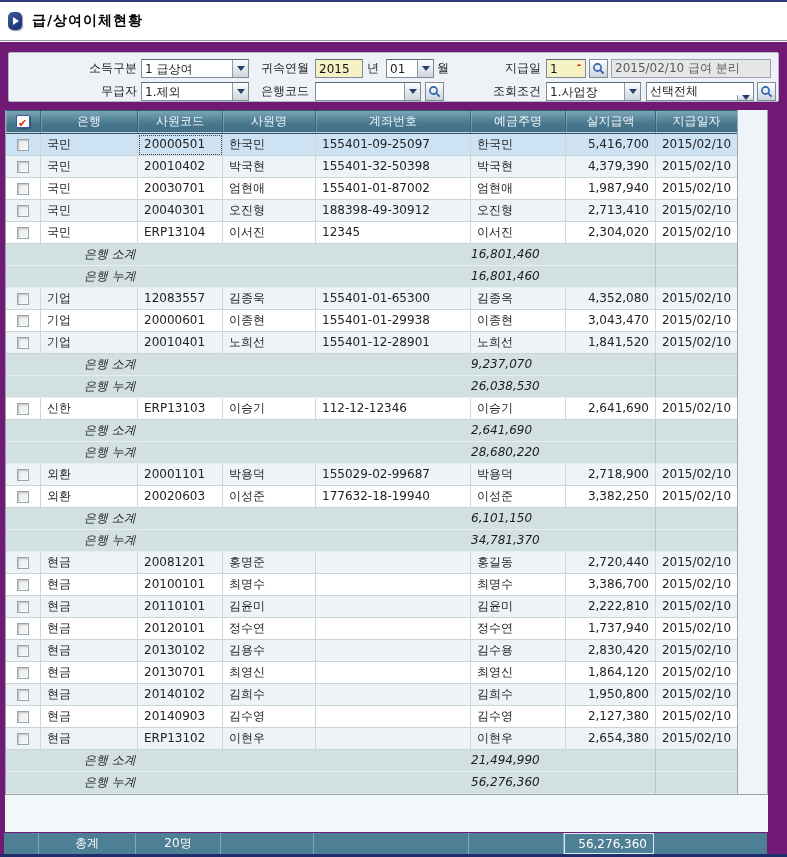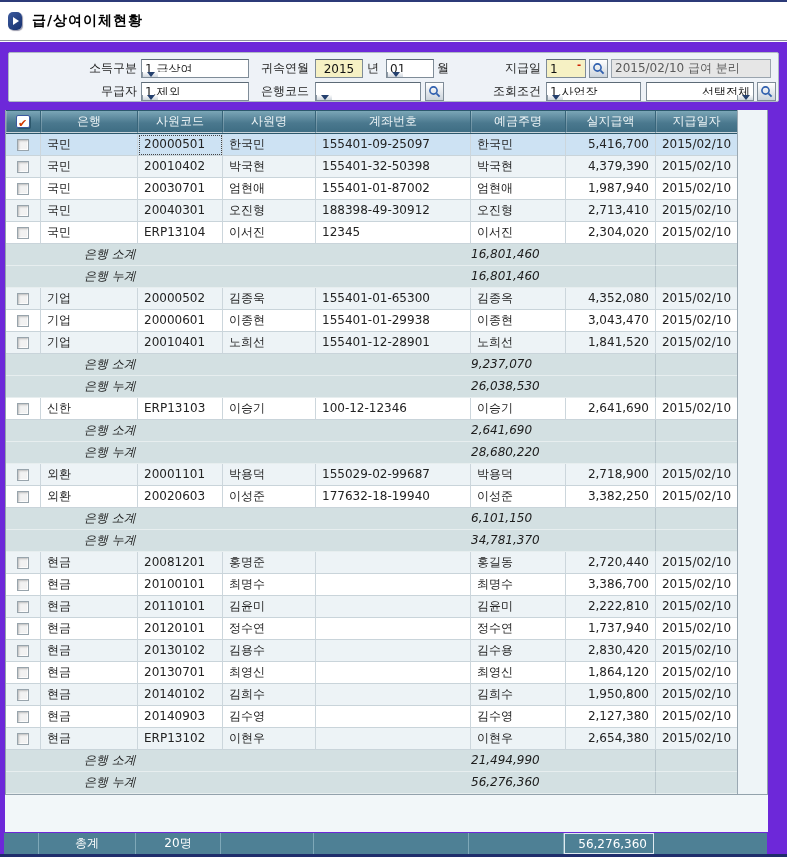--- a/index.html
+++ b/index.html
@@ -1,32 +1,32 @@
 <!DOCTYPE html>
 <html><head>
 <meta charset="utf-8">
 <style>
   * { margin:0; padding:0; box-sizing:border-box; }
   body { width:787px; height:857px; background:#ffffff; font-family:"DejaVu Sans","Liberation Sans",sans-serif; font-size:12px; color:#222; position:relative; overflow:hidden; }
-  .window { width:787px; height:857px; border-top:2px solid #2c3a78; border-bottom:3px solid #1f2d6b; position:relative; background:#6d28d9; }
+  .window { width:787px; height:857px; border-top:2px solid #2c3a78; border-bottom:3px solid #1f2d6b; position:relative; background:#701a75; }
 
   
   .titlebar { height:38px; display:flex; align-items:center; padding-left:8px; background:#fff; }
   .title-icon { width:14px; height:18px; background:linear-gradient(135deg,#3c5a9e,#16306e); border-radius:5px; position:relative; margin-right:10px; box-shadow:1px 1px 1px #99a; }
   .title-icon::after { content:""; position:absolute; left:5px; top:5px; border-left:6px solid #fff; border-top:4px solid transparent; border-bottom:4px solid transparent; }
   .page-title { font-size:14px; font-weight:bold; color:#000; letter-spacing:1px; }
   .sep { height:0; border-top:1px solid #8e949c; border-bottom:1px solid #fdfdfd; margin:0 0 0 0; }
 
   
   .filter-panel { position:absolute; left:8px; top:50px; width:771px; height:50px; background:#eef2f7; border:1px solid #aeb9c4; border-radius:2px; }
   .fl { position:absolute; height:19px; line-height:19px; color:#1b1b1b; text-align:right; }
   .fi { position:absolute; height:19px; border:1px solid #7f8c98; border-top-color:#5c6a76; background:#fff; font-size:12px; line-height:17px; padding:0 3px; font-family:inherit; color:#111; }
   .yellow { background:#f6f1c4; }
   .readonly { background:#e6e6e6; color:#5a5a5a; border-color:#9aa4ae; }
-  .combo { position:absolute; height:19px; border:1px solid #7f8c98; border-top-color:#5c6a76; background:#fff; display:flex;flex-direction:column; }
+  .combo { position:absolute; height:19px; border:1px solid #7f8c98; border-top-color:#5c6a76; background:#fff; display:flex; }
   .combo .ct { flex:1; padding:1px 3px; line-height:16px; overflow:hidden; white-space:nowrap; }
   .combo .cb { width:16px; background:linear-gradient(#fdfdfd,#cfd6de); border-left:1px solid #8f9aa6; display:flex; align-items:center; justify-content:center; }
   .arrow-down { width:0; height:0; border-left:4px solid transparent; border-right:4px solid transparent; border-top:5px solid #24406e; }
   .sbtn { position:absolute; width:19px; height:19px; background:linear-gradient(#ffffff,#ccd4dc); border:1px solid #7f8c98; display:flex; align-items:center; justify-content:center; }
   .req { color:#cc2200; font-weight:bold; margin-left:4px; font-size:10px; }
 
   
   .grid-wrap { position:absolute; left:5px; top:108px; width:763px; background:#eef4f7; border:1px solid #93a2ac; border-top:none; }
   .ghead { display:flex; height:24px; background:linear-gradient(#7ba6b7 0%, #4a788e 55%, #3d6c82 100%); border-top:1px solid #2c586c; border-bottom:1px solid #2c586c; color:#f0f6f8; }
   .ghead .cell { border-right:1px solid #38657a; box-shadow:inset 1px 0 0 rgba(255,255,255,0.22); display:flex; align-items:center; justify-content:center; height:100%; }
@@ -72,21 +72,21 @@
   <div class="filter-panel">
 
     <span class="fl" style="left:10px; top:6px; width:118px;">소득구분</span>
     <div class="combo yellow" style="left:132px; top:6px; width:108px;">
       <span class="ct">1 급상여</span>
       <span class="cb">
           <span class="arrow-down"></span>
         </span>
     </div>
     <span class="fl" style="left:180px; top:6px; width:120px;">귀속연월</span>
-    <input class="fi yellow" style="left: 306px; top: 6px; width: 48px; text-align: center;" value="2015">
+    <input class="fi yellow" style="left: 306px; top: 6px; width: 48px; text-align: left;" value="2015">
     <span class="fl" style="left:358px; top:6px; width:16px; text-align:left;">년</span>
     <div class="combo" style="left:377px; top:6px; width:48px;">
       <span class="ct">01</span>
       <span class="cb">
           <span class="arrow-down"></span>
         </span>
     </div>
     <span class="fl" style="left:428px; top:6px; width:16px; text-align:left;">월</span>
     <span class="fl" style="left:452px; top:6px; width:80px;">지급일</span>
     <input class="fi yellow" style="left: 537px; top: 6px; width: 40px;" value="1">
@@ -222,21 +222,21 @@
         <div class="row subtotal">
           <div class="cell sub-label">은행 누계</div>
           <div class="cell sub-amount">16,801,460</div>
           <div class="cell sub-rest"></div>
         </div>
         <div class="row tint">
           <div class="cell c0">
             <div class="checkbox"></div>
           </div>
           <div class="cell c1 left">기업</div>
-          <div class="cell c2 left">20000502</div>
+          <div class="cell c2 left">12083557</div>
           <div class="cell c3 left">김종욱</div>
           <div class="cell c4 left">155401-01-65300</div>
           <div class="cell c5 left">김종옥</div>
           <div class="cell c6 right">4,352,080</div>
           <div class="cell c7 center" style="border-right: none;">2015/02/10</div>
         </div>
         <div class="row">
           <div class="cell c0">
             <div class="checkbox"></div>
           </div>
@@ -270,21 +270,21 @@
           <div class="cell sub-amount">26,038,530</div>
           <div class="cell sub-rest"></div>
         </div>
         <div class="row">
           <div class="cell c0">
             <div class="checkbox"></div>
           </div>
           <div class="cell c1 left">신한</div>
           <div class="cell c2 left">ERP13103</div>
           <div class="cell c3 left">이승기</div>
-          <div class="cell c4 left">100-12-12346</div>
+          <div class="cell c4 left">112-12-12346</div>
           <div class="cell c5 left">이승기</div>
           <div class="cell c6 right">2,641,690</div>
           <div class="cell c7 center" style="border-right: none;">2015/02/10</div>
         </div>
         <div class="row subtotal">
           <div class="cell sub-label">은행 소계</div>
           <div class="cell sub-amount">2,641,690</div>
           <div class="cell sub-rest"></div>
         </div>
         <div class="row subtotal">

